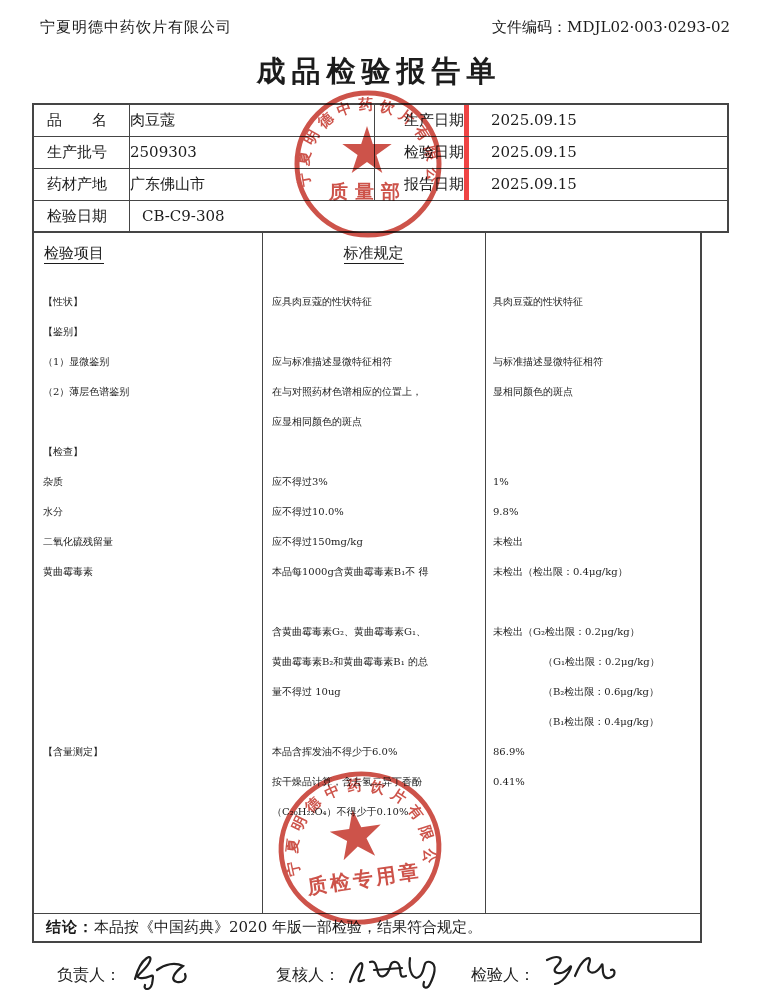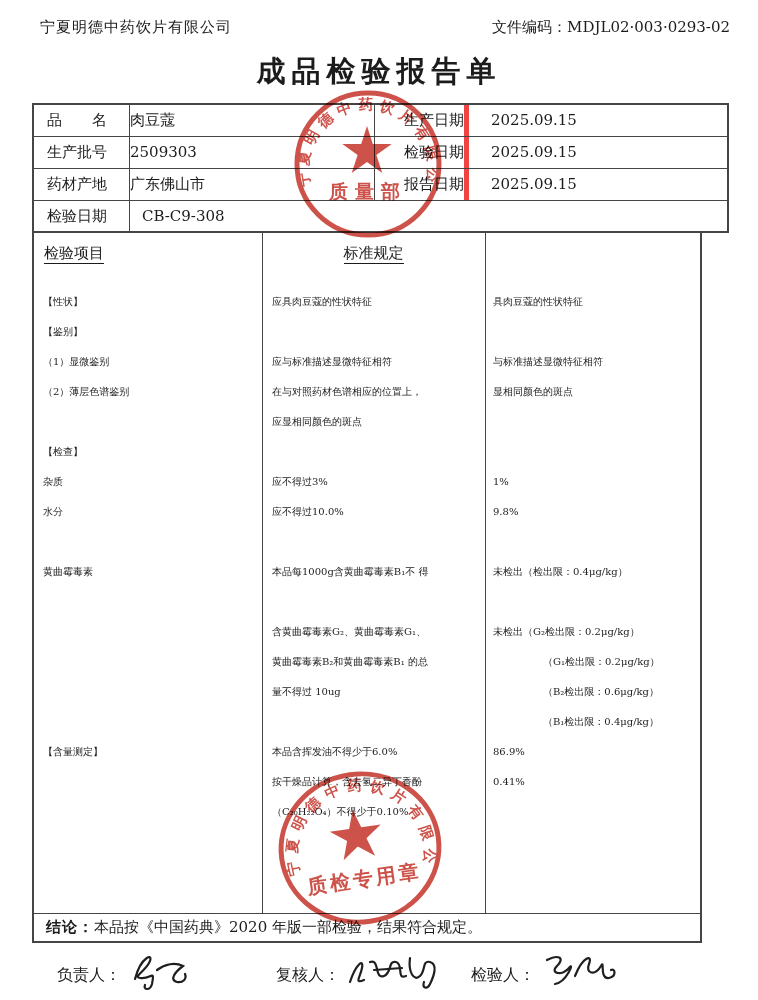--- a/index.html
+++ b/index.html
@@ -125,20 +125,25 @@
     <div class="trow" style="top:234px">
         <div class="c1">杂质</div>
         <div class="c2">应不得过3%</div>
         <div class="c3">1%</div>
       </div>
     <div class="trow" style="top:264px">
         <div class="c1">水分</div>
         <div class="c2">应不得过10.0%</div>
         <div class="c3">9.8%</div>
       </div>
+    <div class="trow" style="top:294px">
+        <div class="c1">二氧化硫残留量</div>
+        <div class="c2">应不得过150mg/kg</div>
+        <div class="c3">未检出</div>
+      </div>
     <div class="trow" style="top:324px">
         <div class="c1">黄曲霉毒素</div>
         <div class="c2">本品每1000g含黄曲霉毒素B₁不 得</div>
         <div class="c3">未检出（检出限：0.4μg/kg）</div>
       </div>
     <div class="trow" style="top:354px">
         <div class="c1"></div>
         <div class="c3"></div>
       </div>
     <div class="trow" style="top:384px">

